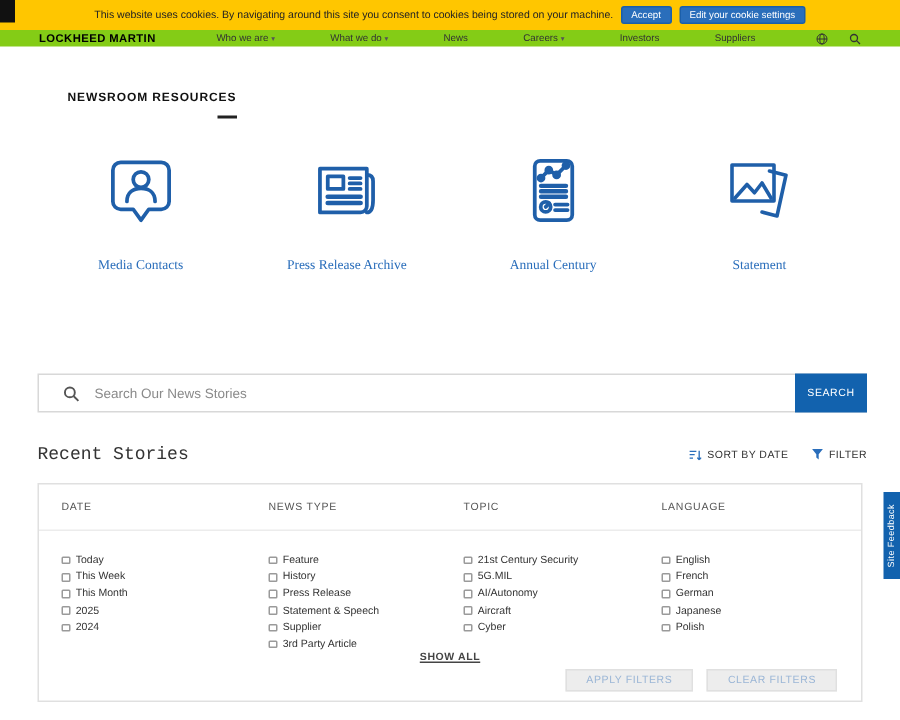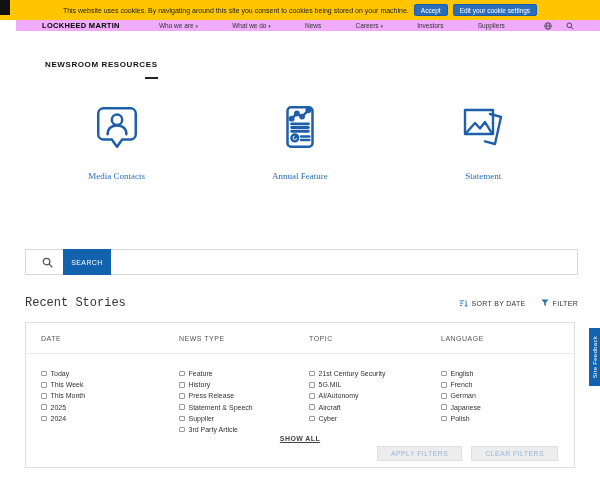--- a/index.html
+++ b/index.html
@@ -15,21 +15,21 @@
     gap:5px; font-size:7px; color:#222; z-index:5;
   }
   .cookie-btn {
     background:#2a6ebb; color:#fff; font-size:6.5px; padding:1.5px 6px;
     border:1px solid #1b5faa; border-radius:2px; cursor:pointer; white-space:nowrap;
     font-family:"Liberation Sans", sans-serif;
   }
   .corner-black { position:absolute; top:0; left:0; width:10px; height:15px; background:#111; z-index:6; }
   
   .nav {
-    position:absolute; top:20px; left:16px; right:0; height:11px; background:#f0abfc;
+    position:absolute; top:20px; left:0; right:0; height:11px; background:#84cc16;
     display:flex; align-items:center; padding:0 26px; font-size:6.5px; color:#333;justify-content:flex-end;
   }
   .brand { font-weight:bold; font-size:7.5px; letter-spacing:.3px; color:#000; white-space:nowrap; cursor:pointer; }
   .nav-items { flex:1; display:flex; justify-content:space-around; margin:0 22px; }
   .nav-item { white-space:nowrap; cursor:pointer; }
   .nav-item .caret { font-size:5px; color:#555; }
   .nav-iconbox { display:flex; gap:14px; align-items:center; }
   .nav-iconbox svg { display:block; cursor:pointer; }
   
   .resources-title {
@@ -143,57 +143,70 @@
 <div class="resources-row" id="resources">
     <div class="resource-card">
       <div class="res-icon">
         <svg width="50" height="50" viewBox="0 0 48 48" fill="none" stroke="currentColor" stroke-width="2.4" stroke-linejoin="round" stroke-linecap="round">
           <path d="M11 6h26a5 5 0 0 1 5 5v20a5 5 0 0 1-5 5h-8l-5 7-5-7h-8a5 5 0 0 1-5-5V11a5 5 0 0 1 5-5z"></path>
           <circle cx="24" cy="17" r="5"></circle>
           <path d="M15 31c0-6 4.2-8.4 9-8.4s9 2.4 9 8.4"></path>
         </svg>
       </div>
       <div class="res-label">Media Contacts</div>
+    </div>
+    <div class="resource-card">
+      <div class="res-icon">
+        <svg width="50" height="50" viewBox="0 0 48 48" fill="none" stroke="currentColor" stroke-width="2.4" stroke-linejoin="round" stroke-linecap="round">
+          <path d="M7 10h30v24a4 4 0 0 1-4 4H7z"></path>
+          <path d="M37 14c3 0 4 1.5 4 4v12c0 4-1 8-4 8"></path>
+          <rect x="12" y="15" width="10" height="8"></rect>
+          <path d="M26 16h7M26 19.5h7M26 23h7"></path>
+          <path d="M12 28h21M12 32h21" stroke-width="3"></path>
+        </svg>
+      </div>
+      <div class="res-label">Press Release Archive</div>
     </div>
     <div class="resource-card">
       <div class="res-icon">
         <svg width="50" height="50" viewBox="0 0 48 48" fill="none" stroke="currentColor" stroke-width="2.4" stroke-linejoin="round" stroke-linecap="round">
           <rect x="12" y="5" width="24" height="38" rx="3.5"></rect>
           <path d="M16 16l5-5 5 3 6-6"></path>
           <circle cx="16" cy="16" r="1.6" fill="currentColor"></circle>
           <circle cx="21" cy="11" r="1.6" fill="currentColor"></circle>
           <circle cx="26" cy="14" r="1.6" fill="currentColor"></circle>
           <circle cx="32" cy="8" r="1.6" fill="currentColor"></circle>
           <path d="M16 21h16M16 24.5h16M16 28h16" stroke-width="2.8"></path>
           <circle cx="19" cy="34.5" r="3.2"></circle>
           <path d="M19 34.5l2.3-2.3"></path>
           <path d="M25 33h8M25 36.5h8"></path>
         </svg>
       </div>
-      <div class="res-label">Annual Feature</div>
+      <div class="res-label">Annual Century</div>
     </div>
     <div class="resource-card">
       <div class="res-icon">
         <svg width="52" height="50" viewBox="0 0 52 48" fill="none" stroke="currentColor" stroke-width="2.4" stroke-linejoin="round" stroke-linecap="round">
           <path d="M33 11l11 2.8L38 41l-10-2.6"></path>
           <rect x="8" y="7" width="28" height="24"></rect>
           <path d="M10 29l8-9 5 5.5 5-6.5 6 10"></path>
         </svg>
       </div>
       <div class="res-label">Statement</div>
     </div>
   </div>
 
 <div class="search-section">
   <span class="search-magnifier">
     <svg width="11" height="11" viewBox="0 0 12 12" fill="none" stroke="#555" stroke-width="1.4">
       <circle cx="5" cy="5" r="3.6"></circle>
         <path d="M7.8 7.8L11.2 11.2"></path>
     </svg>
   </span>
+  <input class="search-input" type="text" placeholder="Search Our News Stories" style="">
   <button class="search-btn">SEARCH</button>
 </div>
 
 <div class="recent-row">
   <span class="recent-title">Recent Stories</span>
   <div class="recent-controls">
     <span class="ctrl">
       <svg width="9" height="9" viewBox="0 0 12 12" fill="none" stroke="#2a6ebb" stroke-width="1.2">
         <path d="M1 2.5h6M1 5.5h4.5M1 8.5h3"></path>
           <path d="M9.5 2v8M9.5 10L7.8 8.1M9.5 10l1.7-1.9"></path>

